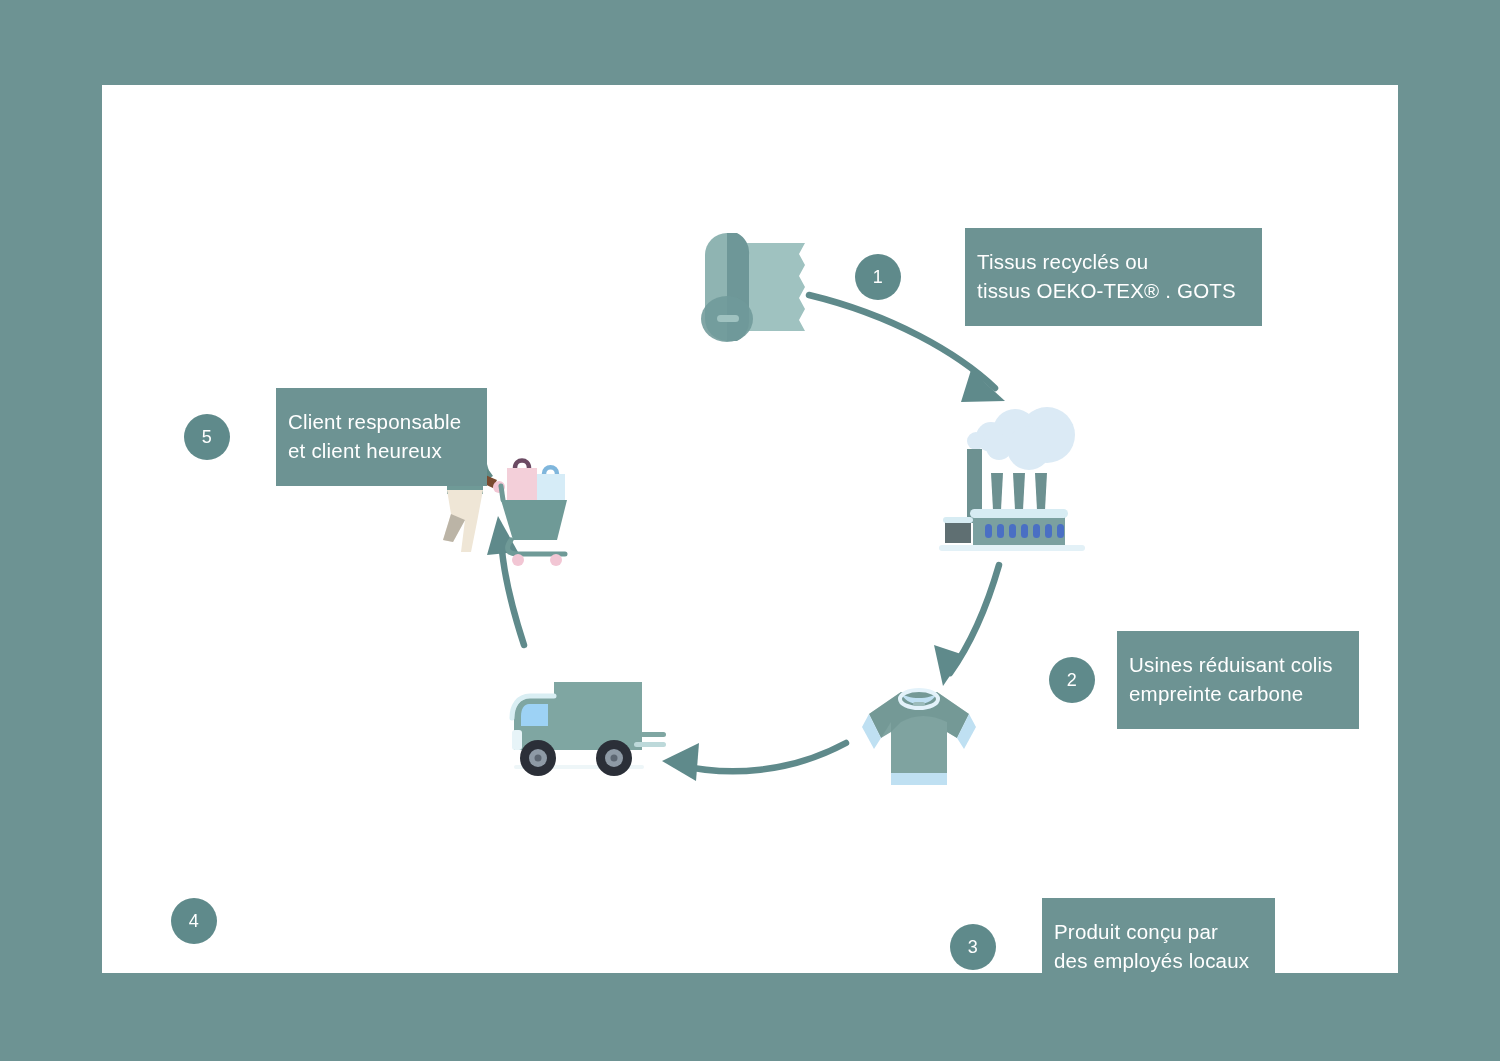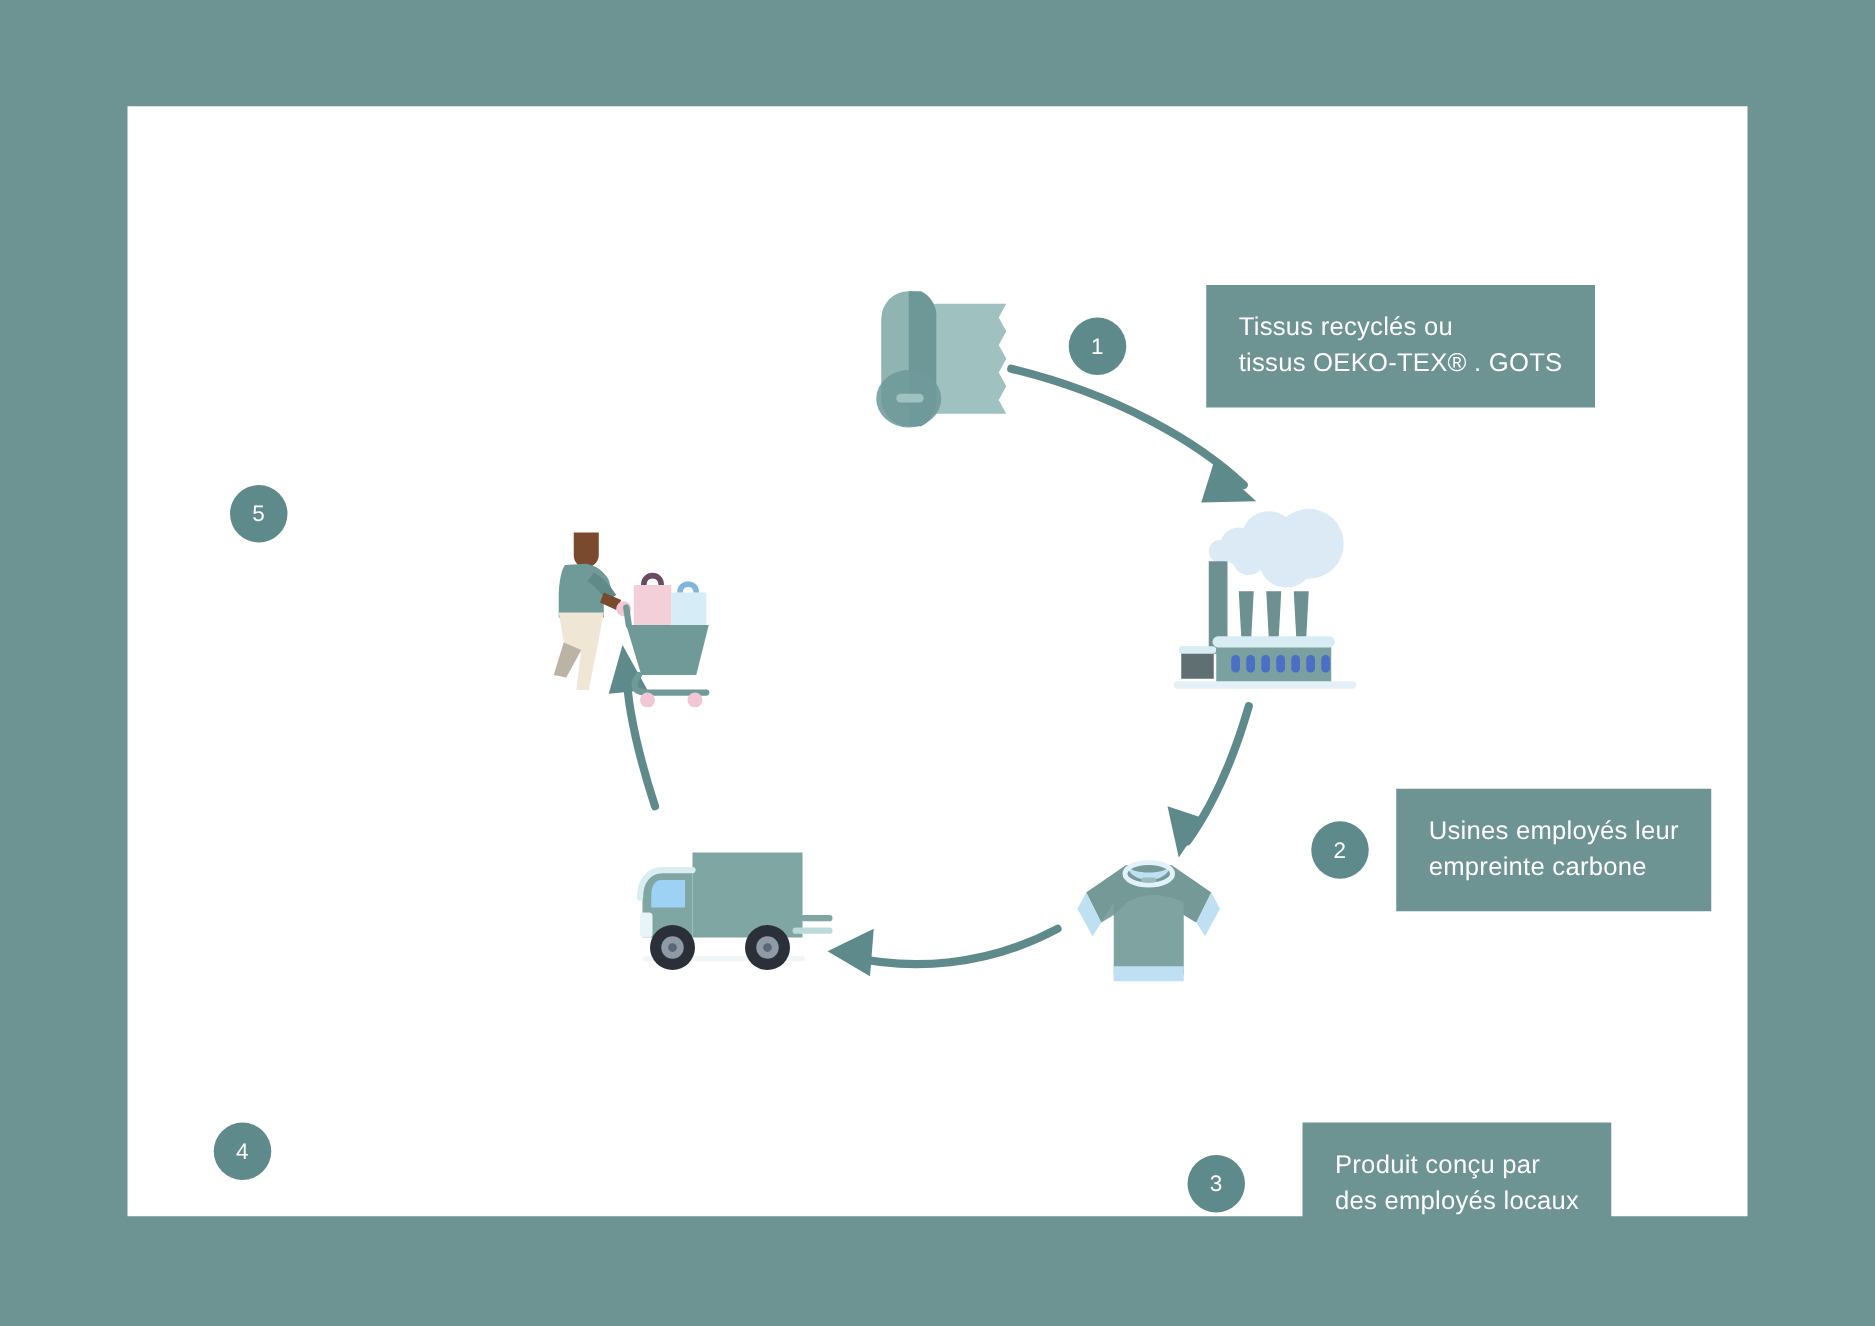--- a/index.html
+++ b/index.html
@@ -43,21 +43,21 @@
     align-items: center;
     justify-content: center;
     font-size: 18px;
     font-weight: 400;
     flex: 0 0 auto;
     letter-spacing: 0.5px;
   }
   .step-box {
     background: #6d9393;
     color: #ffffff;
-    padding: 19px 26px 21px 26px;
+    padding: 19px 26px 21px 12px;
     font-size: 20.5px;
     line-height: 1.42;
     white-space: pre-line;
     letter-spacing: 0.2px;
   }
   .gap-lg { width: 64px; }
   .gap-md { width: 46px; }
   .gap-sm { width: 22px; }
 
   #step1 { left: 753px; top: 143px; }
@@ -254,35 +254,37 @@
     <div class="step" id="step1">
       <div class="step-badge">1</div>
       <div class="gap-lg"></div>
       <div class="step-box">Tissus recyclés ou
 tissus OEKO-TEX® . GOTS</div>
     </div>
 
     <div class="step" id="step2">
       <div class="step-badge">2</div>
       <div class="gap-sm"></div>
-      <div class="step-box">Usines employés leur
+      <div class="step-box">Usines réduisant colis
 empreinte carbone</div>
     </div>
 
     <div class="step" id="step3">
       <div class="step-badge">3</div>
       <div class="gap-md"></div>
       <div class="step-box">Produit conçu par
 des employés locaux</div>
     </div>
 
     <div class="step" id="step4">
       <div class="step-badge">4</div>
       <div class="gap-md"></div>
     </div>
 
     <div class="step" id="step5">
       <div class="step-badge">5</div>
       <div class="gap-md"></div>
+      <div class="step-box">Client responsable
+et client heureux</div>
     </div>
 
   </div>
 </div>
 
 </body></html>

